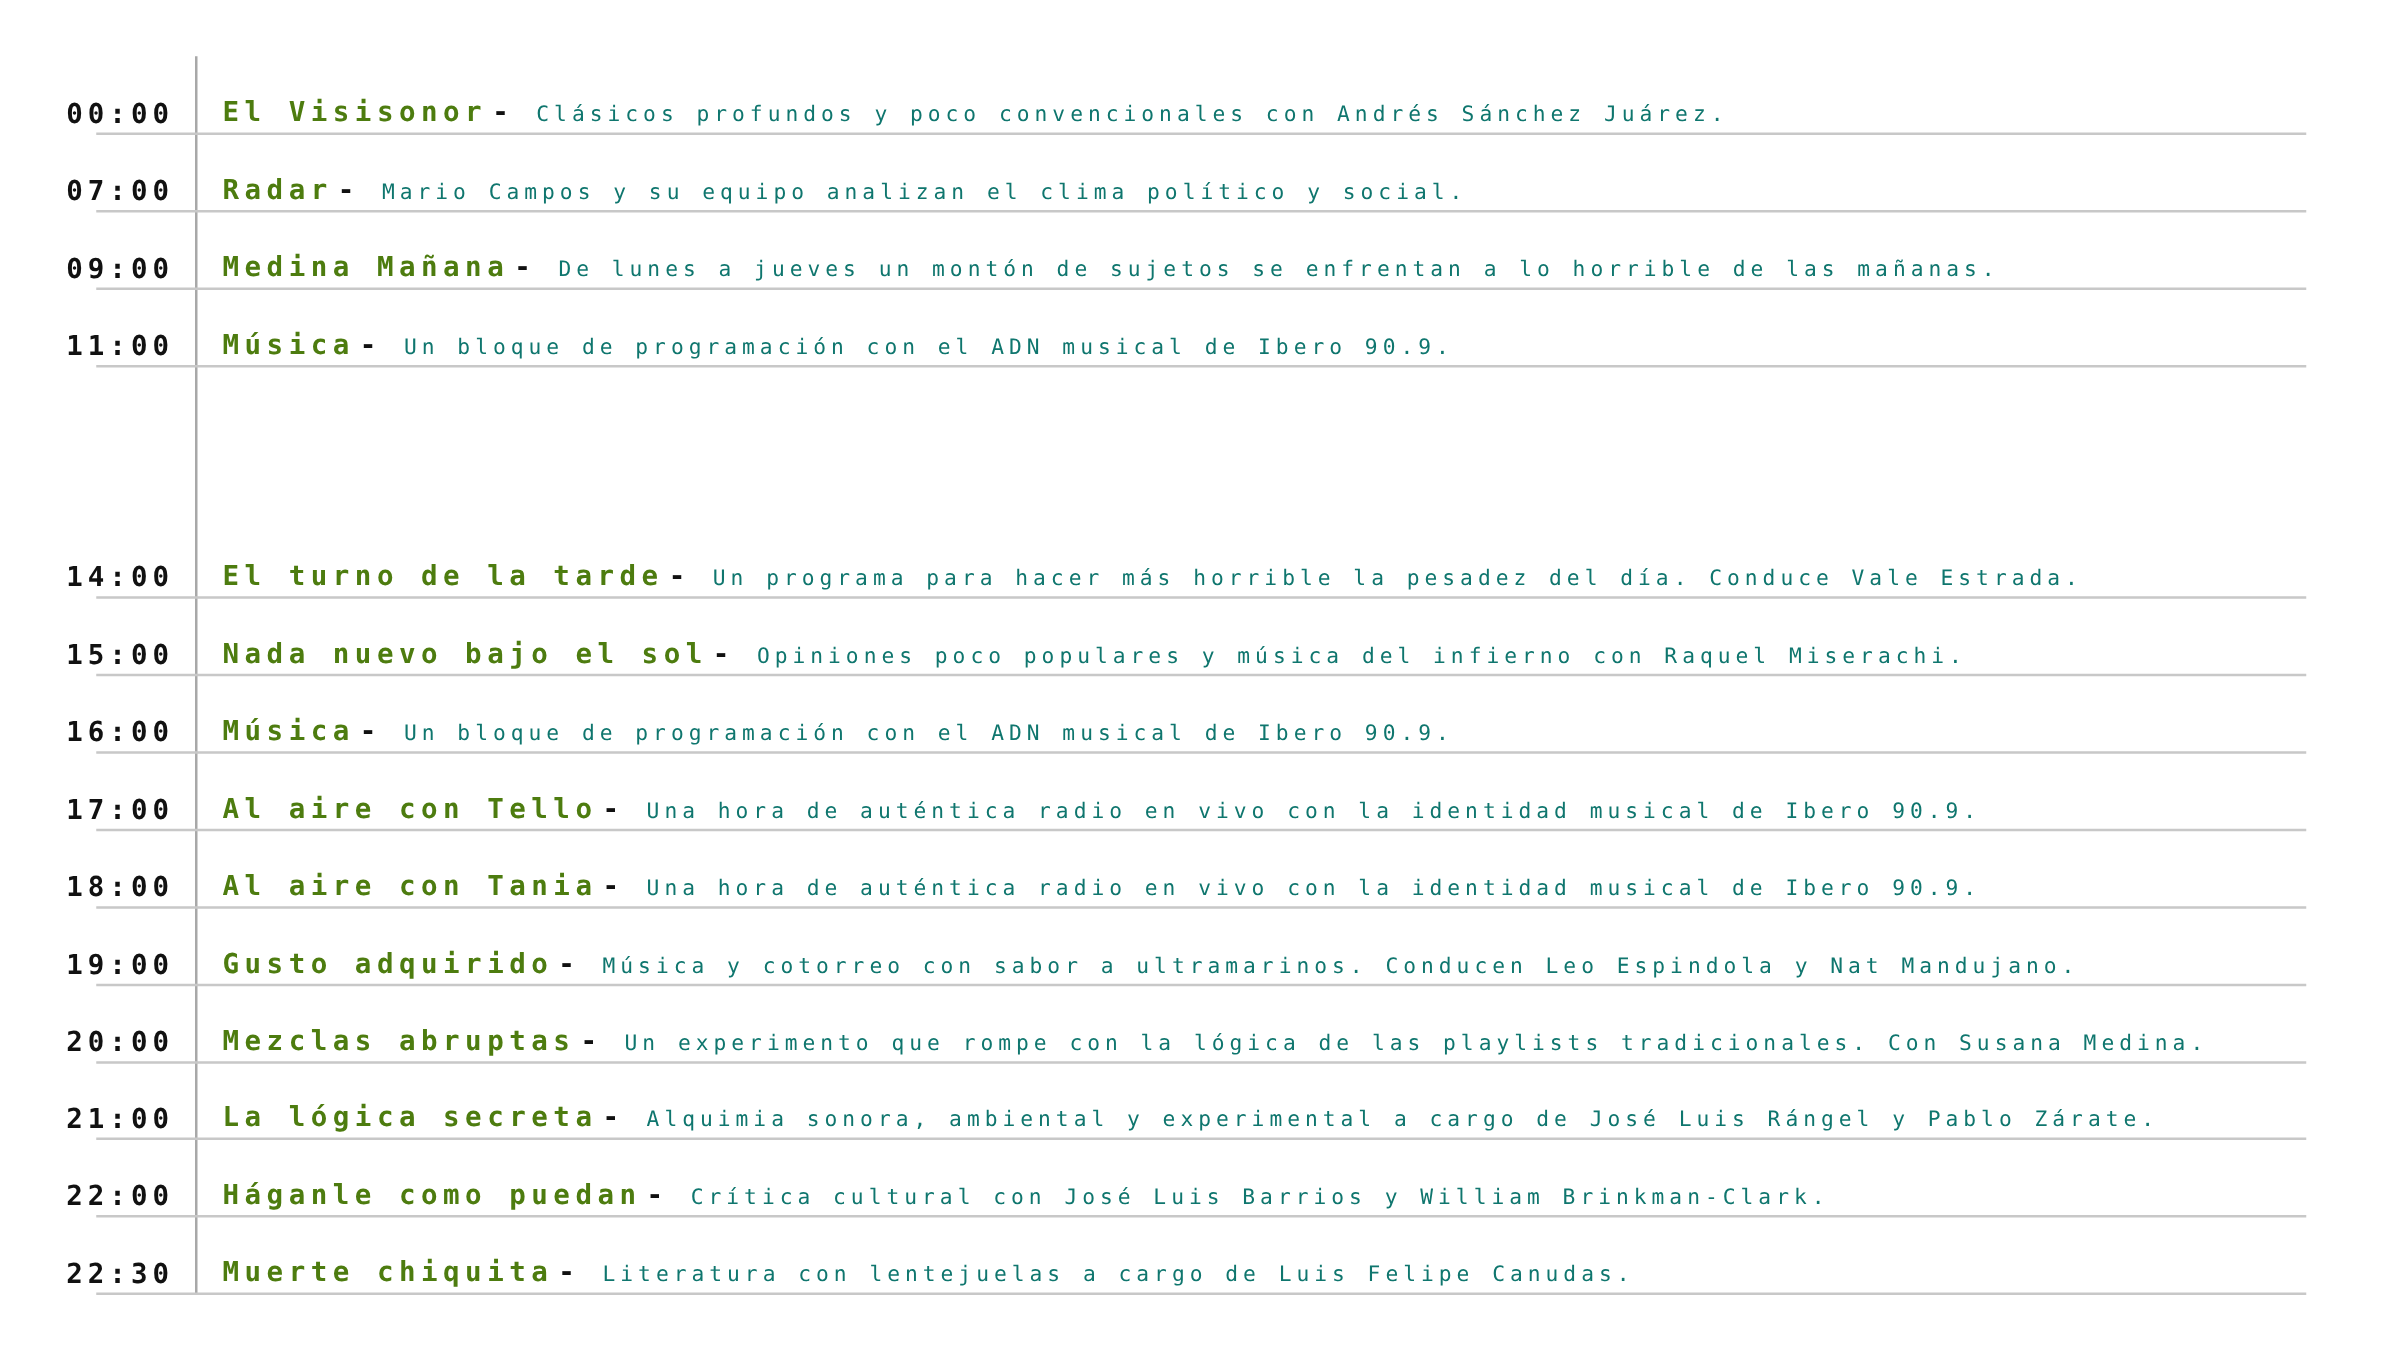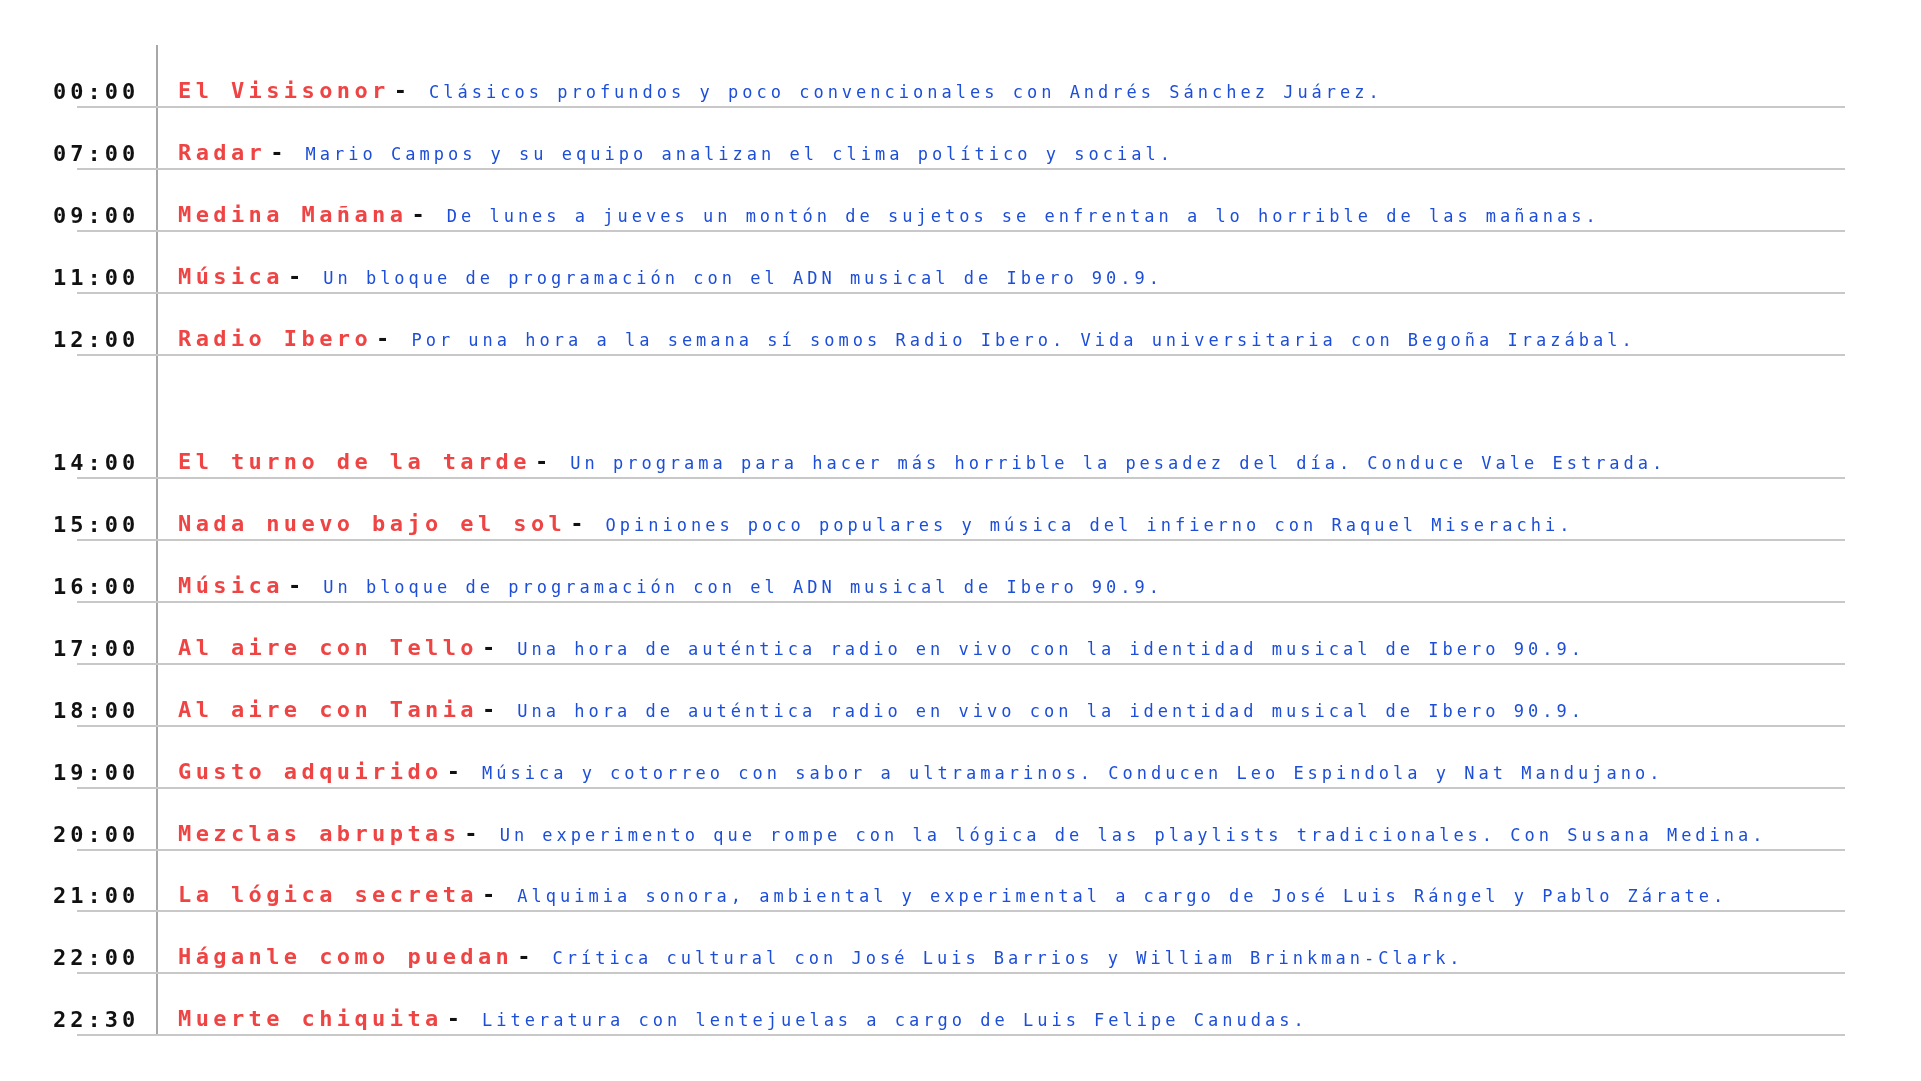--- a/index.html
+++ b/index.html
@@ -60,35 +60,35 @@
     left: 178px;
     bottom: 6px;
     white-space: nowrap;
     line-height: 1;
   }
   .title {
     font-family: "DejaVu Sans Mono", monospace;
     font-weight: bold;
     font-size: 22px;
     letter-spacing: 4.4px;
-    color: #ef4444;
+    color: #4d7c0f;
   }
   .sep {
     font-family: "DejaVu Sans Mono", monospace;
     font-weight: bold;
     font-size: 22px;
     letter-spacing: 4.4px;
     color: #111111;
   }
   .desc {
     font-family: "DejaVu Sans Mono", monospace;
     font-weight: normal;
     font-size: 17px;
     letter-spacing: 4px;
-    color: #1d4ed8;
+    color: #0f766e;
   }
 </style>
 </head>
 <body>
 
 <div class="schedule">
   <div class="vline"></div>
 
   <div class="row" style="top:46px">
     <span class="time">00:00</span>
@@ -123,29 +123,20 @@
   <div class="row" style="top:232px">
     <span class="time">11:00</span>
     <div class="line">
       <span class="title">Música</span>
       <span class="sep"> <span>-</span> </span>
       <span class="desc">Un bloque de programación con el ADN musical de Ibero 90.9.</span>
     </div>
     <div class="rule"></div>
   </div>
 
-  <div class="row" style="top:294px">
-    <span class="time">12:00</span>
-    <div class="line">
-      <span class="title">Radio Ibero</span>
-      <span class="sep"> <span>-</span> </span>
-      <span class="desc">Por una hora a la semana sí somos Radio Ibero. Vida universitaria con Begoña Irazábal.</span>
-    </div>
-    <div class="rule"></div>
-  </div>
 
 
   <div class="row" style="top:417px">
     <span class="time">14:00</span>
     <div class="line">
       <span class="title">El turno de la tarde</span>
       <span class="sep"> <span>-</span> </span>
       <span class="desc">Un programa para hacer más horrible la pesadez del día. Conduce Vale Estrada.</span>
     </div>
     <div class="rule"></div>

